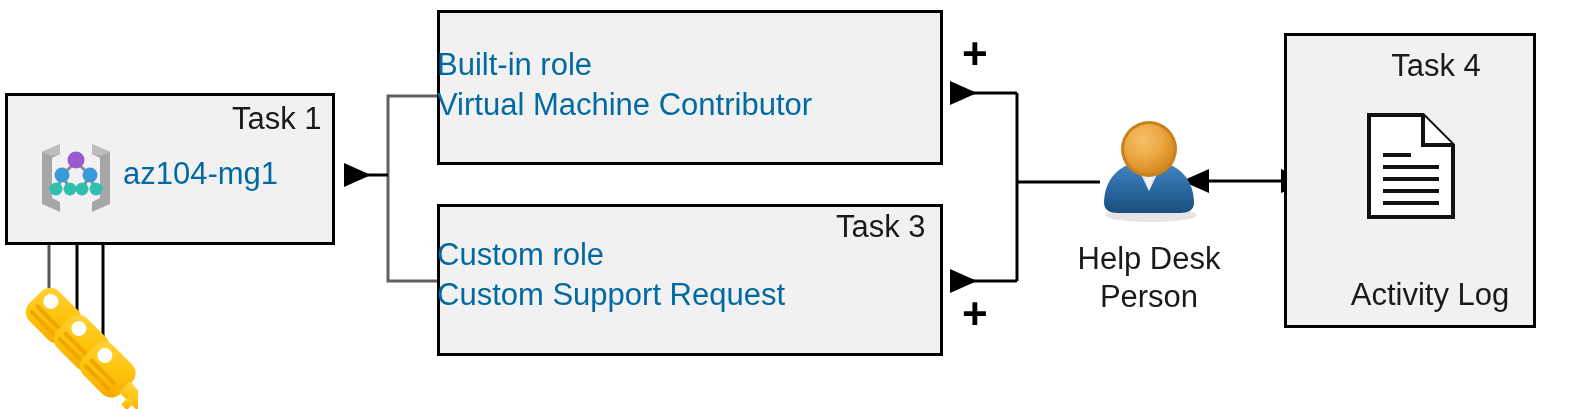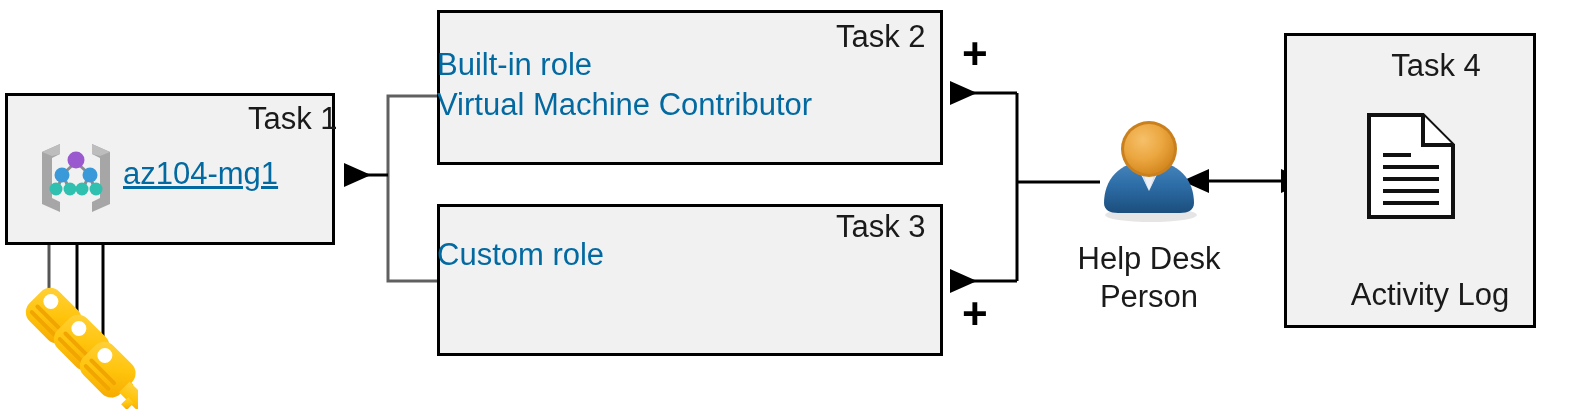--- a/index.html
+++ b/index.html
@@ -115,22 +115,22 @@
     </g>
 
     <g>
       <line x1="49" y1="330" x2="49" y2="196" stroke="#555" stroke-width="3" marker-end="url(#arrowUp)"></line>
       <line x1="77" y1="360" x2="77" y2="198" stroke="#000" stroke-width="3" marker-end="url(#arrowUp)"></line>
       <line x1="103" y1="392" x2="103" y2="206" stroke="#000" stroke-width="3" marker-end="url(#arrowUp)"></line>
     </g>
   </svg>
 
   <div class="box" style="left:5px; top:93px; width:330px; height:152px;"></div>
-  <div class="task-label" style="left:248px; top:103px;text-align:center;">Task 1</div>
-  <div class="box-text" style="left:123px; top:155px;text-decoration:underline;">az104-mg1</div>
+  <div class="task-label" style="left:232px; top:103px;text-align:center;">Task 1</div>
+  <div class="box-text" style="left:123px; top:155px;">az104-mg1</div>
 
   <div class="icon-wrap" style="left:30px; top:138px; width:92px; height:78px;">
     <svg viewBox="0 0 92 78" width="92" height="78">
 
       <path d="M30,6 L12,14 L12,66 L30,74 L30,64 L22,60 L22,20 L30,16 Z" fill="#a6a6a6"></path>
       <path d="M30,6 L12,14 L22,18 L30,16 Z" fill="#bdbdbd"></path>
 
       <path d="M62,6 L80,14 L80,66 L62,74 L62,64 L70,60 L70,20 L62,16 Z" fill="#a6a6a6"></path>
       <path d="M62,6 L80,14 L70,18 L62,16 Z" fill="#bdbdbd"></path>
 
@@ -185,27 +185,27 @@
           <rect x="14" y="44" width="36" height="4" rx="2" fill="#f0a500"></rect>
           <rect x="58" y="26" width="42" height="15" fill="url(#keyGrad)"></rect>
           <rect x="86" y="38" width="9" height="12" fill="url(#keyGrad)"></rect>
           <rect x="68" y="38" width="8" height="10" fill="url(#keyGrad)"></rect>
         </g>
       </g>
     </svg>
   </div>
 
   <div class="box" style="left:437px; top:10px; width:506px; height:155px;"></div>
-  <div class="task-label" style="left:836px; top:21px;">Task 2</div>
   <div class="box-text" style="left:437px; top:46px; width:506px;">Built-in role</div>
   <div class="box-text" style="left:437px; top:86px; width:413px;">Virtual Machine Contributor</div>
 
   <div class="box" style="left:437px; top:204px; width:506px; height:152px;"></div>
   <div class="task-label" style="left:836px; top:211px;">Task 3</div>
   <div class="box-text" style="left:437px; top:236px; width:578px;">Custom role</div>
+  <div class="box-text" style="left:437px; top:276px; width:506px;">Custom Support Request</div>
 
   <div class="plus-sign" style="left:962px; top:32px;">+</div>
   <div class="plus-sign" style="left:962px; top:292px;">+</div>
 
   <div class="icon-wrap" style="left:1094px; top:117px; width:110px; height:107px;">
     <svg viewBox="0 0 110 107" width="110" height="107">
       <ellipse cx="57" cy="98" rx="46" ry="7" fill="#000000" opacity="0.10"></ellipse>
       <path d="M55,44 C24,44 10,64 10,86 C10,93 16,96 24,96 L86,96 C94,96 100,93 100,86 C100,64 86,44 55,44 Z" fill="url(#bodyGrad)"></path>
       <path d="M42,47 L55,74 L68,47 C63,44 47,44 42,47 Z" fill="#eef2f6"></path>
       <path d="M42,47 L48,52 L55,74 L46,53 Z" fill="#cfd9e2" opacity="0.7"></path>

